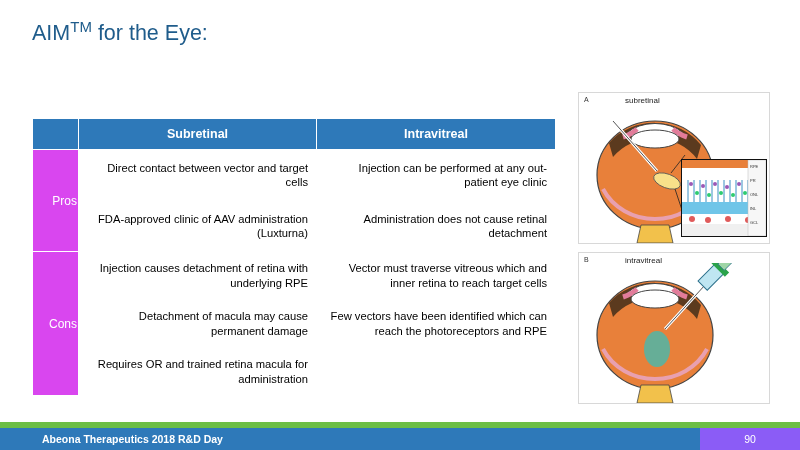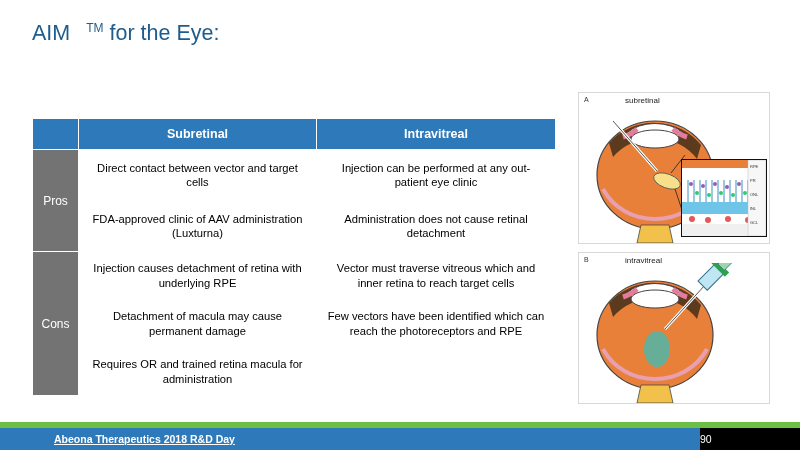--- a/index.html
+++ b/index.html
@@ -20,24 +20,23 @@
     position: absolute;
     left: 32px;
     top: 20px;
     width: 720px;
     color: #1F5C8B;
     font-size: 21.5px;
     line-height: 27px;
     font-weight: 400;
   }
   .title sup {
-    font-size: 12px;
+    font-size: 15px;
     vertical-align: super;
     line-height: 0;
-    margin-left: 16px;
   }
 
   
   .table-wrap {
     position: absolute;
     left: 32px;
     top: 118px;
     width: 523px;
   }
   table.matrix {
@@ -57,30 +56,30 @@
   .hdr {
     background: #2E79B9;
     color: #ffffff;
     font-size: 12.5px;
     font-weight: bold;
     text-align: center;
     height: 22px;
     padding: 4px 0;
   }
   .rowlabel {
-    background: #737373;
+    background: #d946ef;
     color: #ffffff;
     font-size: 12px;
-    text-align: center;
+    text-align: right;
     width: 46px;
   }
   .cell {
     font-size: 11.2px;
     color: #000000;
-    text-align: center;
+    text-align: right;
     padding: 9px 8px;
     line-height: 14.5px;
     background: #ffffff;
   }
   .cell.pros-cell { height: 32px; }
 
   
   .figs {
     position: absolute;
     left: 578px;
@@ -135,32 +134,31 @@
   }
   .footer-blue {
     position: absolute;
     left: 0; top: 6px;
     width: 700px; height: 22px;
     background: #2E79B9;
     color: #ffffff;
     font-size: 10.5px;
     font-weight: bold;
     line-height: 22px;
-    padding-left: 54px;
+    padding-left: 42px;
     box-sizing: border-box;
-    text-decoration: underline;
   }
   .footer-page {
     position: absolute;
     left: 700px; top: 6px;
     width: 100px; height: 22px;
-    background: #000000;
+    background: #8b5cf6;
     color: #ffffff;
     font-size: 10.5px;
-    text-align: left;
+    text-align: center;
     line-height: 22px;
   }
 </style>
 </head>
 <body>
 
 <div class="title">
   <span><span>AIM</span><sup>TM</sup><span> for the Eye:</span></span><br>
 </div>
 

